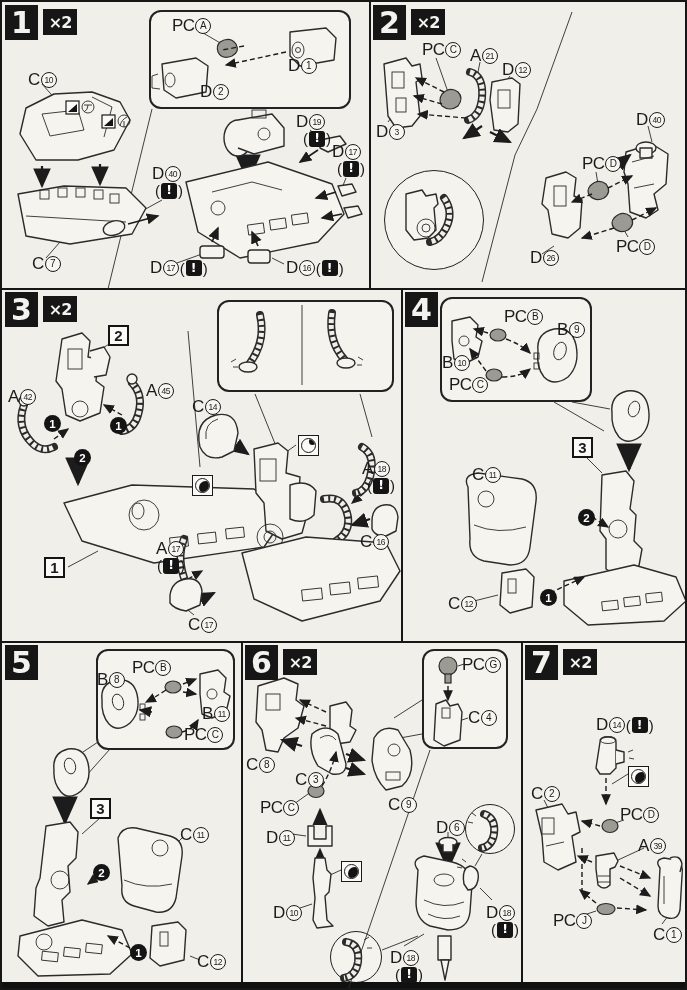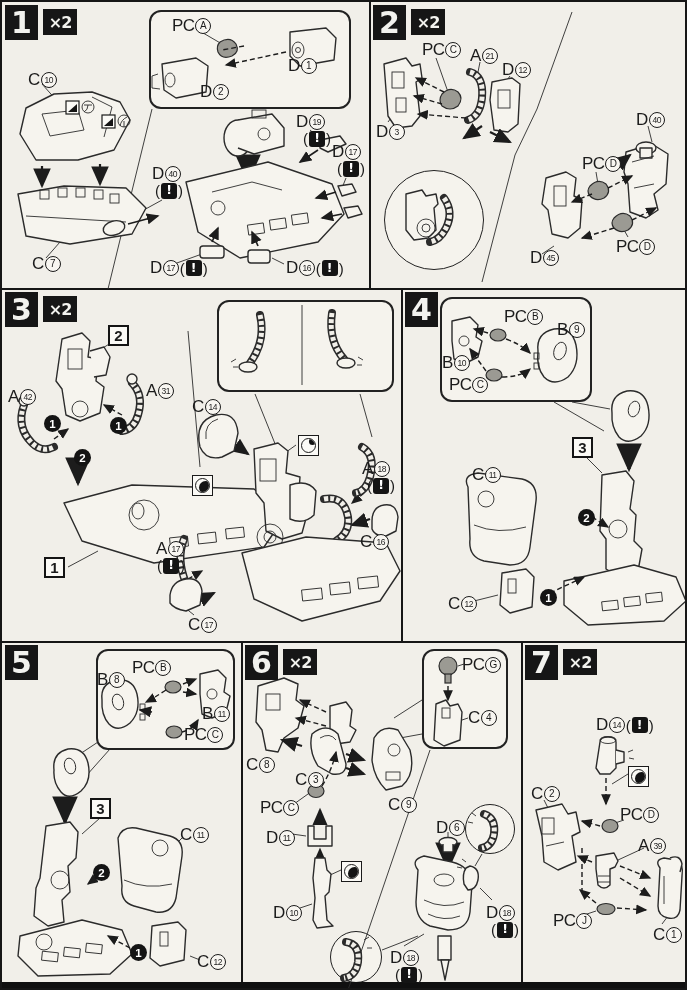--- a/index.html
+++ b/index.html
@@ -319,21 +319,21 @@
         <span class="plabel" style="left: 212px; top: 152px;">
           <span class="pfx">PC</span>
           <span class="circ">D</span>
         </span>
         <span class="plabel" style="left: 246px; top: 235px;">
           <span class="pfx">PC</span>
           <span class="circ">D</span>
         </span>
         <span class="plabel" style="left: 160px; top: 246px;">
           <span class="pfx">D</span>
-          <span class="circ sm">45</span>
+          <span class="circ sm">26</span>
         </span>
       </div>
   </div>
 
   <div class="panel" style="left:0;top:287px;width:400px;height:353px;">
     <div class="badge num">3</div>
     <div class="badge x2">×2</div>
     <div class="ibox" style="left:215px;top:11px;width:177px;height:92px;"></div>
     <svg class="art" width="400" height="353" viewBox="0 0 400 353">
       <defs>
@@ -427,21 +427,21 @@
         <path class="out" d="M370,232 q0,-14 12,-16 q12,-2 14,12 l-2,14 l-12,6 q-10,-2 -12,-8 z"></path>
       </g>
       <g>
         <path class="out" d="M168,306 q2,-14 16,-16 q14,-2 16,12 l-2,14 l-14,6 q-12,-2 -16,-8 z"></path>
       </g>
     </svg>
     <div class="ann">
         <span class="ref" style="left: 106px; top: 36px;">2</span>
         <span class="plabel" style="left: 144px; top: 92px;">
           <span class="pfx">A</span>
-          <span class="circ sm">31</span>
+          <span class="circ sm">45</span>
         </span>
         <span class="plabel" style="left: 6px; top: 98px;">
           <span class="pfx">A</span>
           <span class="circ sm">42</span>
         </span>
         <span class="seq" style="left: 42px; top: 126px;">1</span>
         <span class="seq" style="left: 108px; top: 128px;">1</span>
         <span class="seq" style="left: 72px; top: 160px;">2</span>
         <span class="plabel" style="left: 190px; top: 108px;">
           <span class="pfx">C</span>

